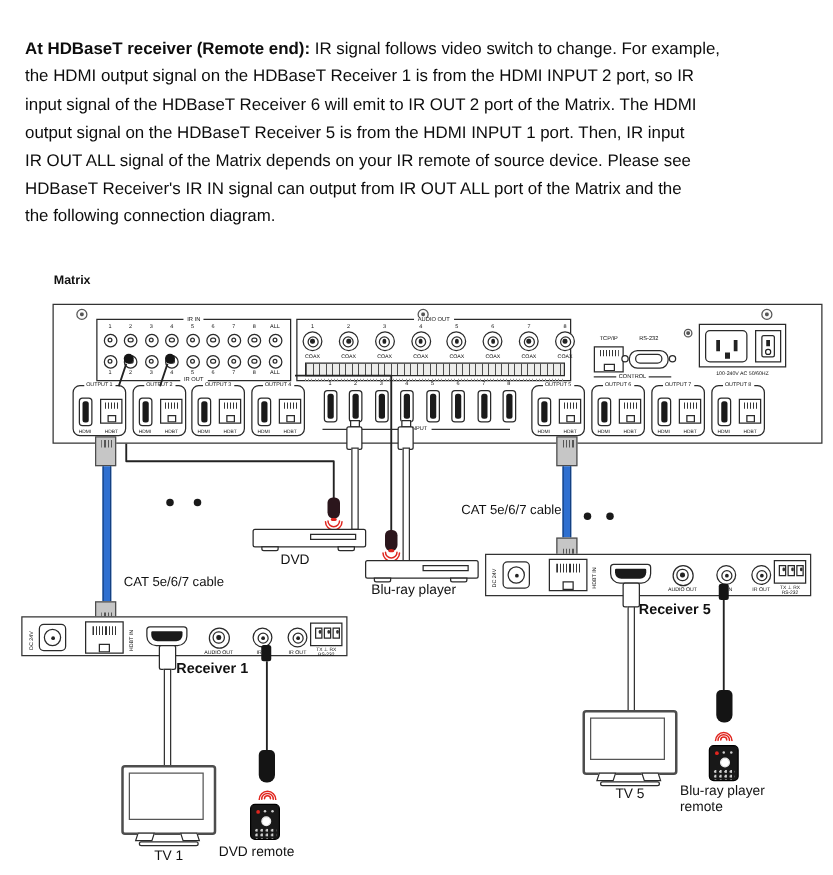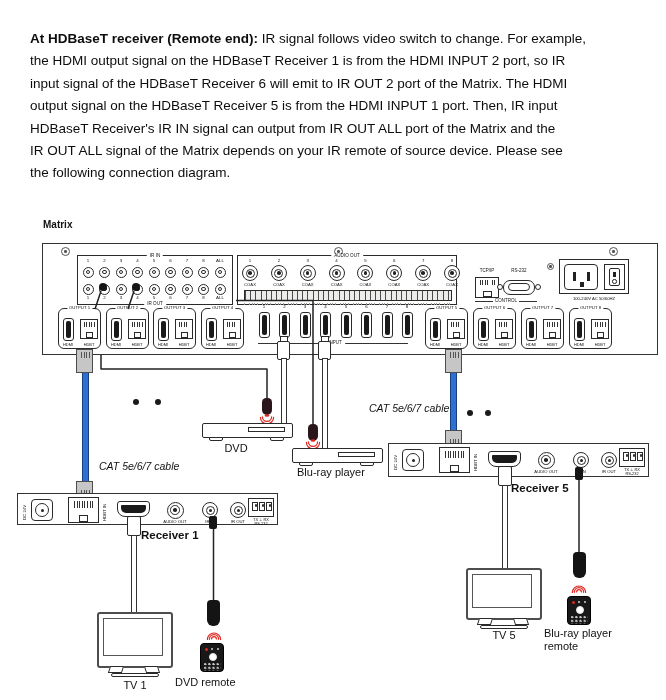--- a/index.html
+++ b/index.html
@@ -3,27 +3,27 @@
 <meta charset="utf-8">
 <style>
   html,body{margin:0;padding:0;background:#fff;}
   .page{position:relative;width:666px;height:700px;background:#fff;overflow:hidden;
         font-family:"Liberation Sans",sans-serif;color:#111;}
   .abs{position:absolute;}
   .b{position:absolute;border:1.2px solid #2a2a2a;box-sizing:border-box;background:#fff;}
   .circ{position:absolute;border-radius:50%;border:1px solid #2a2a2a;background:#fff;box-sizing:border-box;}
   .t{position:absolute;color:#111;line-height:1;white-space:nowrap;}
   .ctr{text-align:center;}
-  .para{position:absolute;left:30px;top:28px;width:616px;font-size:13.5px;line-height:22.4px;color:#0d0d0d;}
+  .para{position:absolute;left:20px;top:28px;width:616px;font-size:13.5px;line-height:22.4px;color:#0d0d0d;}
   .para b{font-weight:bold;}
   .matrix{position:absolute;left:42px;top:243px;width:616px;height:112px;border:1.6px solid #333;
           box-sizing:border-box;background:#fff;}
   .receiver{position:absolute;border:1.6px solid #333;box-sizing:border-box;background:#fff;}
   .devlabel{position:absolute;font-size:11px;line-height:13px;color:#111;}
-  .catlabel{position:absolute;font-size:10.5px;font-style:italic;color:#111;white-space:nowrap;}
+  .catlabel{position:absolute;font-size:10.5px;color:#111;white-space:nowrap;}
   .namelabel{position:absolute;font-size:11.5px;font-weight:bold;color:#111;white-space:nowrap;}
   .dot{position:absolute;width:6px;height:6px;border-radius:50%;background:#1a1a1a;}
   .tv{position:absolute;border:2px solid #4d4d4d;border-radius:3px;background:#fff;box-sizing:border-box;}
   .bcable{position:absolute;width:7px;background:#2e6fd0;border-left:1px solid #15407f;border-right:1px solid #15407f;box-sizing:border-box;}
   .hcable{position:absolute;width:6px;background:#fff;border:1px solid #333;box-sizing:border-box;}
   .kplug{position:absolute;background:#151515;border-radius:2px;}
   .catplug{position:absolute;background:#c6c6c6;border:1px solid #4d4d4d;box-sizing:border-box;}
   .emitter{position:absolute;width:10px;height:17px;background:#2b161c;border-radius:5px 5px 6px 6px;}
   .irhead{position:absolute;width:13px;height:26px;background:#141414;border-radius:4px 4px 6px 6px;}
   .remote{position:absolute;width:24px;height:29px;background:#181818;border:1px solid #000;border-radius:4px;box-sizing:border-box;}
@@ -32,22 +32,22 @@
 </head>
 <body>
 
 <div class="page">
 
   <div class="para">
     <div><b>At HDBaseT receiver (Remote end):</b><span> IR signal follows video switch to change. For example,</span></div>
     <div>the HDMI output signal on the HDBaseT Receiver 1 is from the HDMI INPUT 2 port, so IR</div>
     <div>input signal of the HDBaseT Receiver 6 will emit to IR OUT 2 port of the Matrix. The HDMI</div>
     <div>output signal on the HDBaseT Receiver 5 is from the HDMI INPUT 1 port. Then, IR input</div>
+    <div>IR OUT ALL signal of the Matrix depends on your IR remote of source device. Please see</div>
     <div>HDBaseT Receiver's IR IN signal can output from IR OUT ALL port of the Matrix and the</div>
-    <div>IR OUT ALL signal of the Matrix depends on your IR remote of source device. Please see</div>
     <div>the following connection diagram.</div>
   </div>
 
   <div class="t" style="left:43px;top:220px;font-size:10px;font-weight:bold;">Matrix</div>
 
   <div class="matrix" id="matrix">
       <div class="abs" style="left: 18px; top: 3px; width: 9px; height: 9px; border: 1.1px solid rgb(85, 85, 85); border-radius: 50%; background: rgb(251, 251, 251); box-sizing: border-box;">
         <div class="abs" style="left: 2.3px; top: 2.3px; width: 2.4px; height: 2.4px; background: rgb(85, 85, 85); border-radius: 50%;"></div>
       </div>
       <div class="abs" style="left: 291px; top: 3px; width: 9px; height: 9px; border: 1.1px solid rgb(85, 85, 85); border-radius: 50%; background: rgb(251, 251, 251); box-sizing: border-box;">

